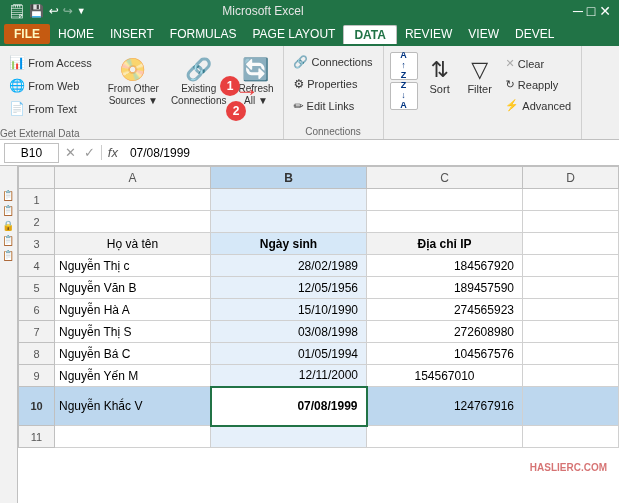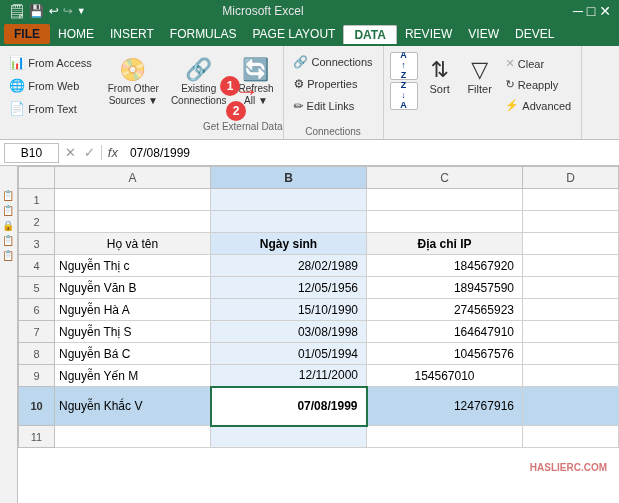--- a/index.html
+++ b/index.html
@@ -19,21 +19,21 @@
     </div>
     <span style="color:#e5e5e5; font-size:12px; margin-left:auto; margin-right:auto;">Microsoft Excel</span>
     <div style="display:flex; gap:4px; margin-left:auto;">
       <span style="color:white; cursor:pointer; font-size:14px;">─</span>
       <span style="color:white; cursor:pointer; font-size:14px;">□</span>
       <span style="color:white; cursor:pointer; font-size:14px;">✕</span>
     </div>
   </div>
 
   <div style="height:24px; display:flex; align-items:center; padding:0 4px; gap:0;">
-    <button style="background:#c55a11; color:#0f172a; border:none; padding:3px 10px; font-size:12px; font-weight:bold; cursor:pointer; border-radius:2px;">FILE</button>
+    <button style="background:#c55a11; color:#fef9c3; border:none; padding:3px 10px; font-size:12px; font-weight:bold; cursor:pointer; border-radius:2px;">FILE</button>
     <button style="background:transparent; color:white; border:none; padding:2px 8px; font-size:12px; cursor:pointer;">HOME</button>
     <button style="background:transparent; color:white; border:none; padding:2px 8px; font-size:12px; cursor:pointer;">INSERT</button>
     <button style="background:transparent; color:white; border:none; padding:2px 8px; font-size:12px; cursor:pointer;">FORMULAS</button>
     <button style="background:transparent; color:white; border:none; padding:2px 8px; font-size:12px; cursor:pointer;">PAGE LAYOUT</button>
     <button style="background:white; color:#217346; border:1px solid #c0c0c0; padding:2px 10px; font-size:12px; cursor:pointer; font-weight:bold; border-bottom:none; border-radius:2px 2px 0 0; margin-bottom:-1px;">DATA</button>
     <button style="background:transparent; color:white; border:none; padding:2px 8px; font-size:12px; cursor:pointer;">REVIEW</button>
     <button style="background:transparent; color:white; border:none; padding:2px 8px; font-size:12px; cursor:pointer;">VIEW</button>
     <button style="background:transparent; color:white; border:none; padding:2px 8px; font-size:12px; cursor:pointer;">DEVEL</button>
   </div>
 </div>
@@ -66,21 +66,21 @@
       <button style="background:transparent; border:1px solid transparent; border-radius:2px; cursor:pointer; display:flex; flex-direction:column; align-items:center; padding:4px 4px; font-size:10px; color:#333; min-width:50px; text-align:center;">
         <span style="font-size:22px;">🔗</span>
         <span style="font-size:10px; line-height:1.2; text-align:center;">Existing<br>Connections</span>
       </button>
 
       <button style="background:transparent; border:1px solid transparent; border-radius:2px; cursor:pointer; display:flex; flex-direction:column; align-items:center; padding:4px 4px; font-size:10px; color:#333; min-width:44px; text-align:center;">
         <span style="font-size:22px;">🔄</span>
         <span style="font-size:10px; line-height:1.2; text-align:center;">Refresh<br>All ▼</span>
       </button>
     </div>
-    <div style="font-size:10px; color:#666; text-align:right; position:absolute; bottom:7px; left:0; right:0;">Get External Data</div>
+    <div style="font-size:10px; color:#666; text-align:left; position:absolute; bottom:0; left:0; right:0;">Get External Data</div>
   </div>
 
   <div style="display:flex; flex-direction:column; border-right:1px solid #d0d0d0; padding:2px 6px 14px 6px; position:relative; min-width:80px;">
     <div style="display:flex; flex-direction:column; gap:2px; padding-top:4px;">
       <button style="background:transparent; border:1px solid transparent; border-radius:2px; cursor:pointer; display:flex; align-items:center; gap:3px; padding:2px 3px; font-size:11px; color:#333;">
         <span style="font-size:12px;">🔗</span>
         <span>Connections</span>
       </button>
       <button style="background:transparent; border:1px solid transparent; border-radius:2px; cursor:pointer; display:flex; align-items:center; gap:3px; padding:2px 3px; font-size:11px; color:#333;">
         <span style="font-size:12px;">⚙</span>
@@ -229,21 +229,21 @@
           <td style="border:1px solid #d0d0d0; height:22px; padding:0 4px; font-size:12px;">Nguyễn Hà A</td>
           <td style="border:1px solid #d0d0d0; height:22px; padding:0 8px; font-size:12px; text-align:right; background:#e6f0fa;">15/10/1990</td>
           <td style="border:1px solid #d0d0d0; height:22px; padding:0 8px; font-size:12px; text-align:right;margin-top:16px;">274565923</td>
           <td style="border:1px solid #d0d0d0; height:22px; padding:0 4px;"></td>
         </tr>
 
         <tr>
           <td style="background:#f2f2f2; border:1px solid #c0c0c0; text-align:center; font-size:11px; color:#555; height:22px;">7</td>
           <td style="border:1px solid #d0d0d0; height:22px; padding:0 4px; font-size:12px;">Nguyễn Thị S</td>
           <td style="border:1px solid #d0d0d0; height:22px; padding:0 8px; font-size:12px; text-align:right; background:#e6f0fa;">03/08/1998</td>
-          <td style="border:1px solid #d0d0d0; height:22px; padding:0 8px; font-size:12px; text-align:right;">164647910</td>
+          <td style="border:1px solid #d0d0d0; height:22px; padding:0 8px; font-size:12px; text-align:right;">272608980</td>
           <td style="border:1px solid #d0d0d0; height:22px; padding:0 4px;"></td>
         </tr>
 
         <tr>
           <td style="background:#f2f2f2; border:1px solid #c0c0c0; text-align:center; font-size:11px; color:#555; height:22px;">8</td>
           <td style="border:1px solid #d0d0d0; height:22px; padding:0 4px; font-size:12px;">Nguyễn Bá C</td>
           <td style="border:1px solid #d0d0d0; height:22px; padding:0 8px; font-size:12px; text-align:right; background:#e6f0fa;">01/05/1994</td>
           <td style="border:1px solid #d0d0d0; height:22px; padding:0 8px; font-size:12px; text-align:right;">104567576</td>
           <td style="border:1px solid #d0d0d0; height:22px; padding:0 4px;"></td>
         </tr>

